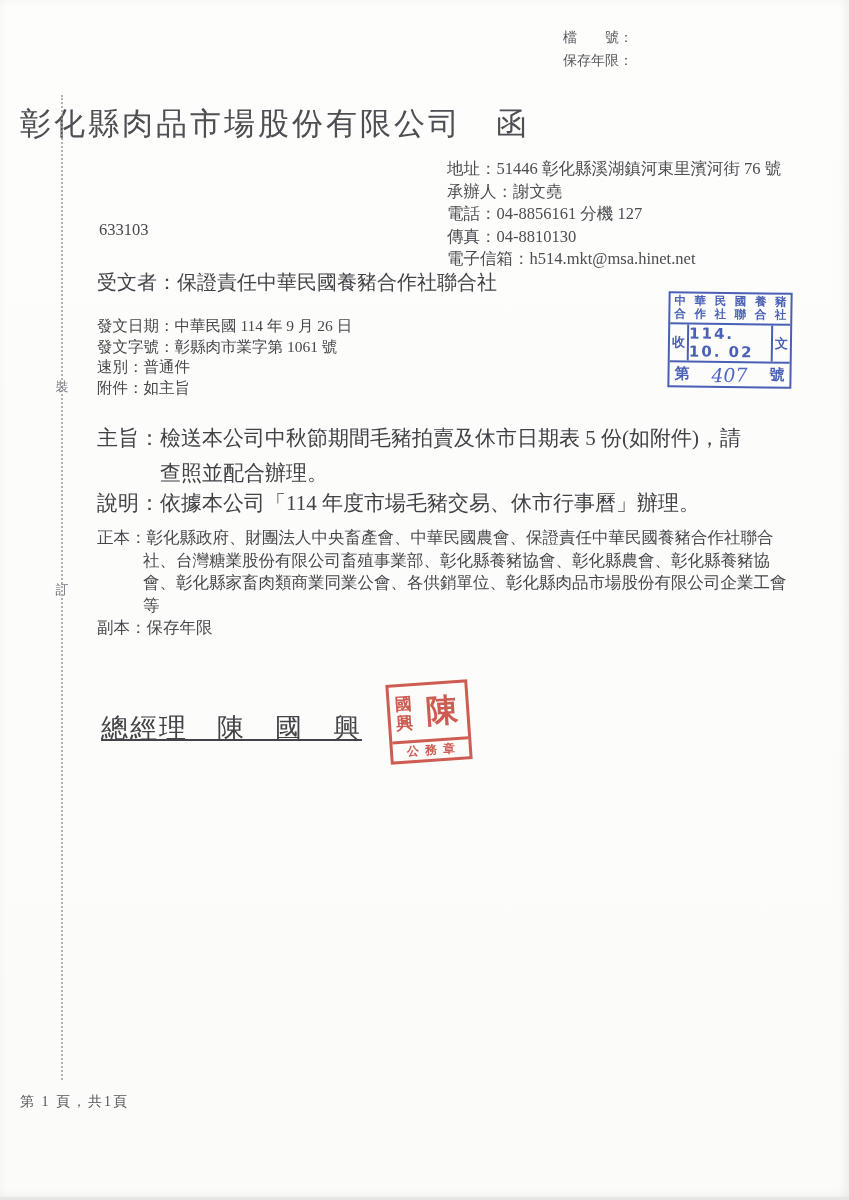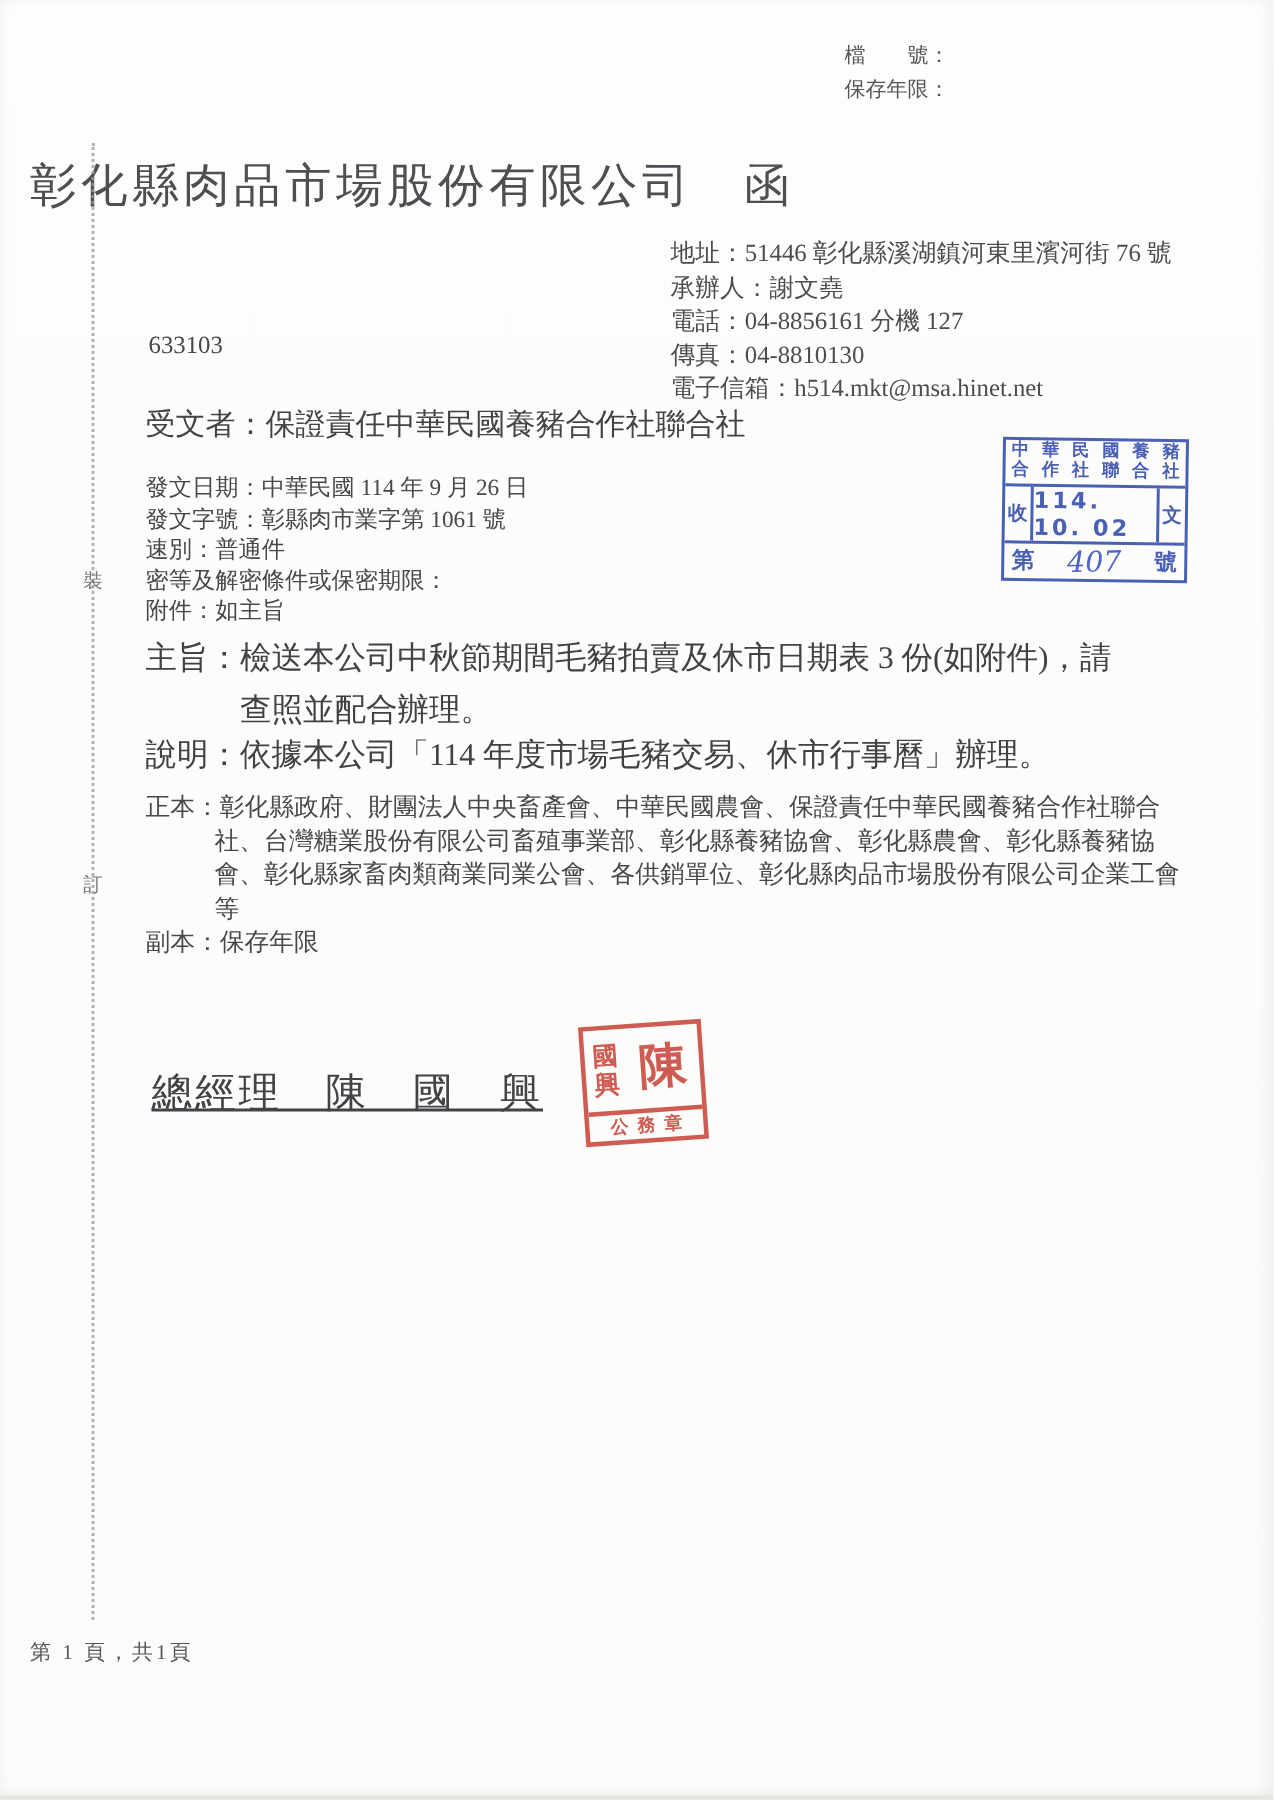--- a/index.html
+++ b/index.html
@@ -89,42 +89,41 @@
   <div class="abs sender">
     <div>633103</div>
   </div>
 
   <div class="abs recipient">受文者：保證責任中華民國養豬合作社聯合社</div>
 
   <div class="abs meta">
     <div>發文日期：中華民國 114 年 9 月 26 日</div>
     <div>發文字號：彰縣肉市業字第 1061 號</div>
     <div>速別：普通件</div>
-    <div>密等及解密條件或保密期限：</div>
     <div>附件：如主旨</div>
   </div>
 
   <div class="abs receipt-stamp">
     <div class="rs-top">
       <div>中華民國養豬</div>
       <div>合作社聯合社</div>
     </div>
     <div class="rs-mid">
       <div class="rs-cell l">收</div>
       <div class="rs-date">114. 10. 02</div>
       <div class="rs-cell r">文</div>
     </div>
     <div class="rs-bot">
       <span>第</span>
       <span class="rs-num">407</span>
       <span>號</span>
     </div>
   </div>
 
-  <div class="abs subject">主旨：檢送本公司中秋節期間毛豬拍賣及休市日期表 3 份(如附件)，請查照並配合辦理。</div>
+  <div class="abs subject">主旨：檢送本公司中秋節期間毛豬拍賣及休市日期表 5 份(如附件)，請查照並配合辦理。</div>
   <div class="abs description">說明：依據本公司「114 年度市場毛豬交易、休市行事曆」辦理。</div>
   <div class="abs original-to">正本：彰化縣政府、財團法人中央畜產會、中華民國農會、保證責任中華民國養豬合作社聯合社、台灣糖業股份有限公司畜殖事業部、彰化縣養豬協會、彰化縣農會、彰化縣養豬協會、彰化縣家畜肉類商業同業公會、各供銷單位、彰化縣肉品市場股份有限公司企業工會等</div>
   <div class="abs copy-to">副本：保存年限</div>
 
   <div class="abs signature">總經理　陳　國　興</div>
   <div class="abs official-seal">
     <div class="seal-main">
       <div class="seal-left">
         <span>國</span>
         <span>興</span>

